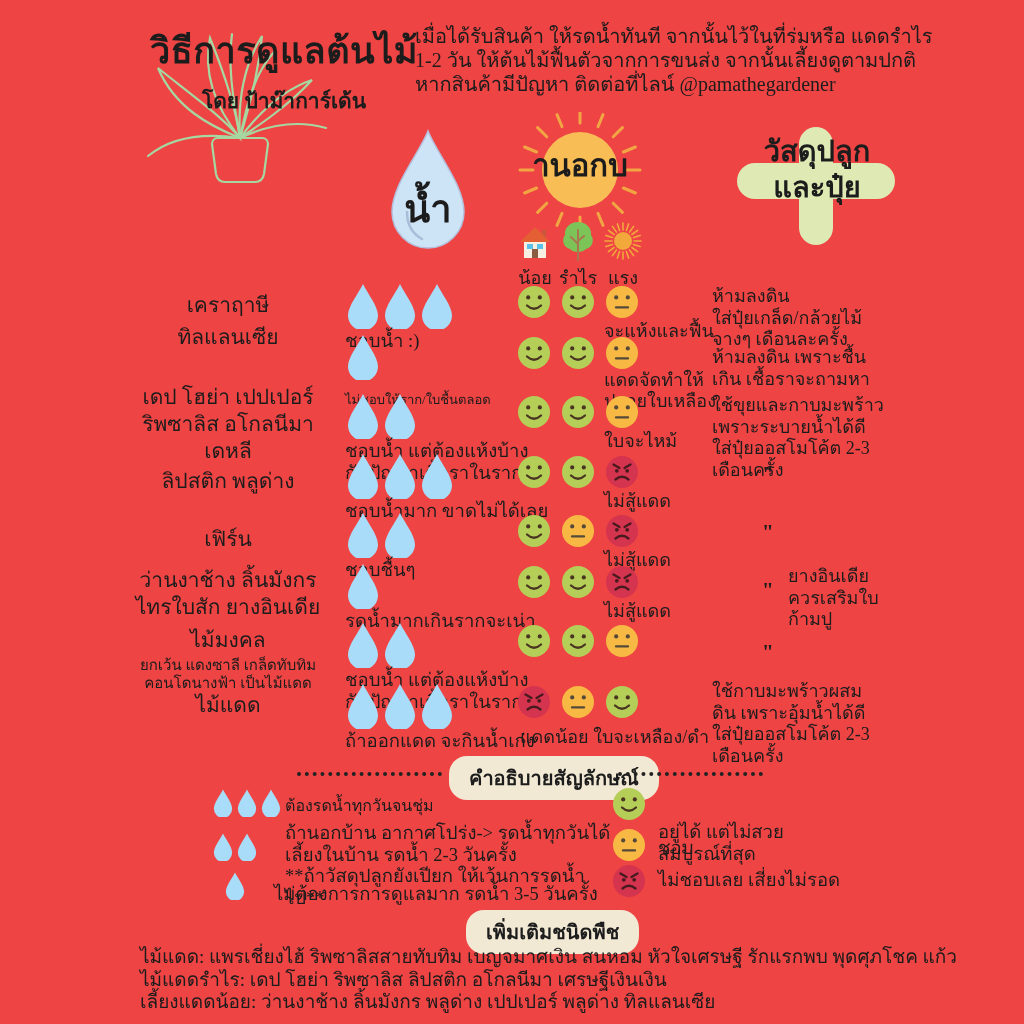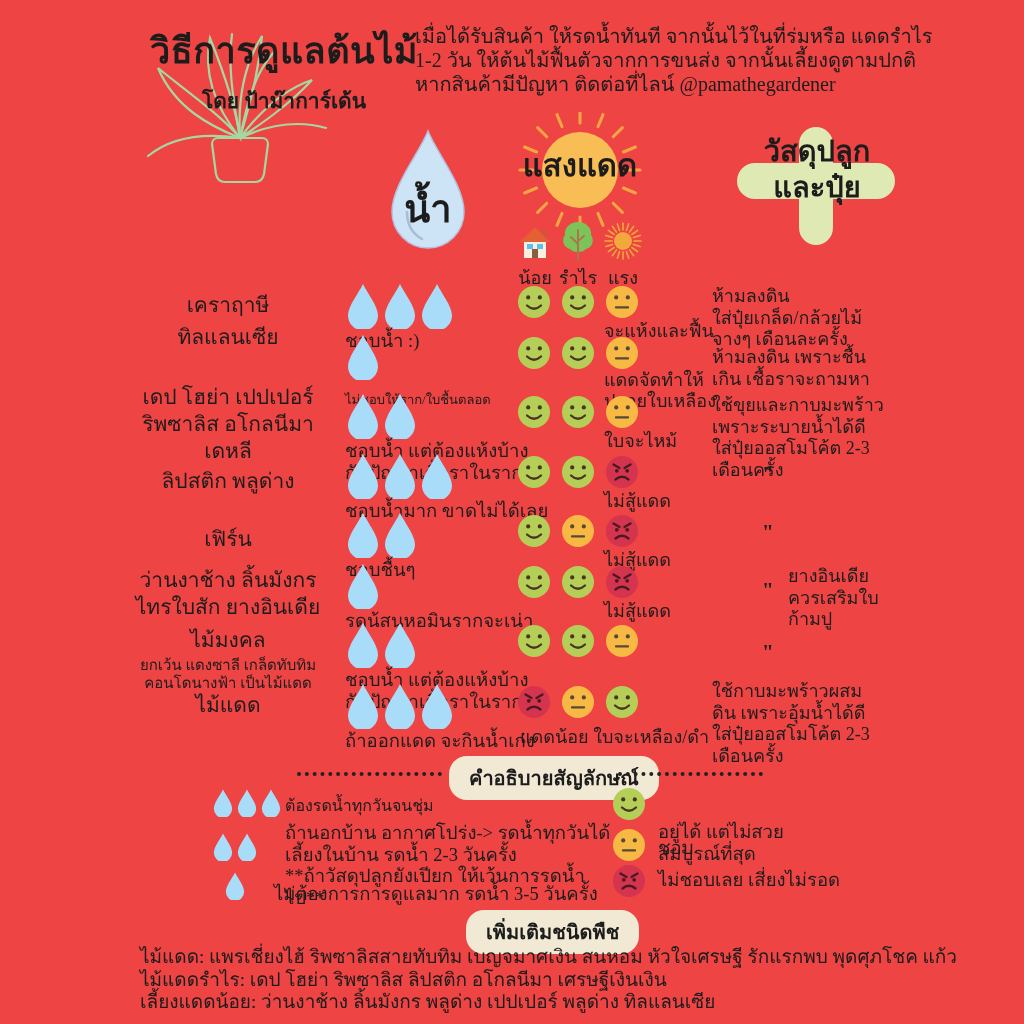--- a/index.html
+++ b/index.html
@@ -65,21 +65,21 @@
       <line x1="98.0" y1="101.4" x2="103.0" y2="113.4" stroke="#f2a643" stroke-width="3" stroke-linecap="round"></line>
       <line x1="80.0" y1="105.0" x2="80.0" y2="118.0" stroke="#f2a643" stroke-width="3" stroke-linecap="round"></line>
       <line x1="62.0" y1="101.4" x2="57.0" y2="113.4" stroke="#f2a643" stroke-width="3" stroke-linecap="round"></line>
       <line x1="46.8" y1="91.2" x2="37.6" y2="100.4" stroke="#f2a643" stroke-width="3" stroke-linecap="round"></line>
       <line x1="36.6" y1="76.0" x2="24.6" y2="81.0" stroke="#f2a643" stroke-width="3" stroke-linecap="round"></line>
       <line x1="33.0" y1="58.0" x2="20.0" y2="58.0" stroke="#f2a643" stroke-width="3" stroke-linecap="round"></line>
       <line x1="36.6" y1="40.0" x2="24.6" y2="35.0" stroke="#f2a643" stroke-width="3" stroke-linecap="round"></line>
       <line x1="46.8" y1="24.8" x2="37.6" y2="15.6" stroke="#f2a643" stroke-width="3" stroke-linecap="round"></line>
       <line x1="62.0" y1="14.6" x2="57.0" y2="2.6" stroke="#f2a643" stroke-width="3" stroke-linecap="round"></line>
     </svg>
-  <div class="abs colhead ctr" style="left:495px;top:140px;width:170px;font-size:31px;">แสงแดด</div>
+  <div class="abs colhead ctr" style="left:495px;top:140px;width:170px;font-size:31px;">านอกบ</div>
 
   <svg class="abs" style="left:518px;top:225px;" width="34" height="35" viewBox="0 0 34 35">
     <rect x="24" y="5" width="4" height="8" fill="#c9573a"></rect>
     <polygon points="2,17 17,2 32,17" fill="#e55f35"></polygon>
     <rect x="6" y="17" width="22" height="16" fill="#f6efe2"></rect>
     <rect x="9" y="19" width="6" height="5" fill="#5bc0ea"></rect>
     <rect x="19" y="19" width="6" height="5" fill="#5bc0ea"></rect>
     <rect x="14" y="24" width="6" height="9" fill="#8a5d42"></rect>
   </svg>
   <svg class="abs" style="left:561px;top:220px;" width="34" height="42" viewBox="0 0 34 42">
@@ -334,21 +334,21 @@
       <div style="position: absolute; left: 88px; top: 567px; width: 280px; text-align: center; font-size: 21px; line-height: 27px; font-weight: 500;">
         <div>ว่านงาช้าง ลิ้นมังกร</div>
         <div>ไทรใบสัก ยางอินเดีย</div>
       </div>
       <div style="position: absolute; left: 345px; top: 563px; display: flex; gap: 1px;">
         <svg width="36" height="46" viewBox="0 0 36 46">
     <path d="M18 1 C13.5 10.5 3 23 3 32.5 A15 15 0 0 0 33 32.5 C33 23 22.5 10.5 18 1 Z" fill="#a9dcf8"></path>
         </svg>
       </div>
       <div style="position: absolute; left: 345px; top: 610px; width: 275px; font-size: 18.5px; line-height: 22px;">
-        <div>รดน้สนหอมินรากจะเน่า</div>
+        <div>รดน้ำมากเกินรากจะเน่า</div>
       </div>
       <div style="position: absolute; left: 517px; top: 565px;"><svg width="34" height="34" viewBox="0 0 34 34">
     <circle cx="17" cy="17" r="16" fill="#b4ce58"></circle>
     <circle cx="11.2" cy="12.4" r="2.1" fill="#4a3522"></circle>
           <circle cx="22.8" cy="12.4" r="2.1" fill="#4a3522"></circle>
     <path d="M10 20.5 Q17 27 24 20.5" stroke="#4a3522" stroke-width="2.3" fill="none" stroke-linecap="round"></path>
         </svg></div>
       <div style="position: absolute; left: 561px; top: 565px;"><svg width="34" height="34" viewBox="0 0 34 34">
     <circle cx="17" cy="17" r="16" fill="#b4ce58"></circle>
     <circle cx="11.2" cy="12.4" r="2.1" fill="#4a3522"></circle>

